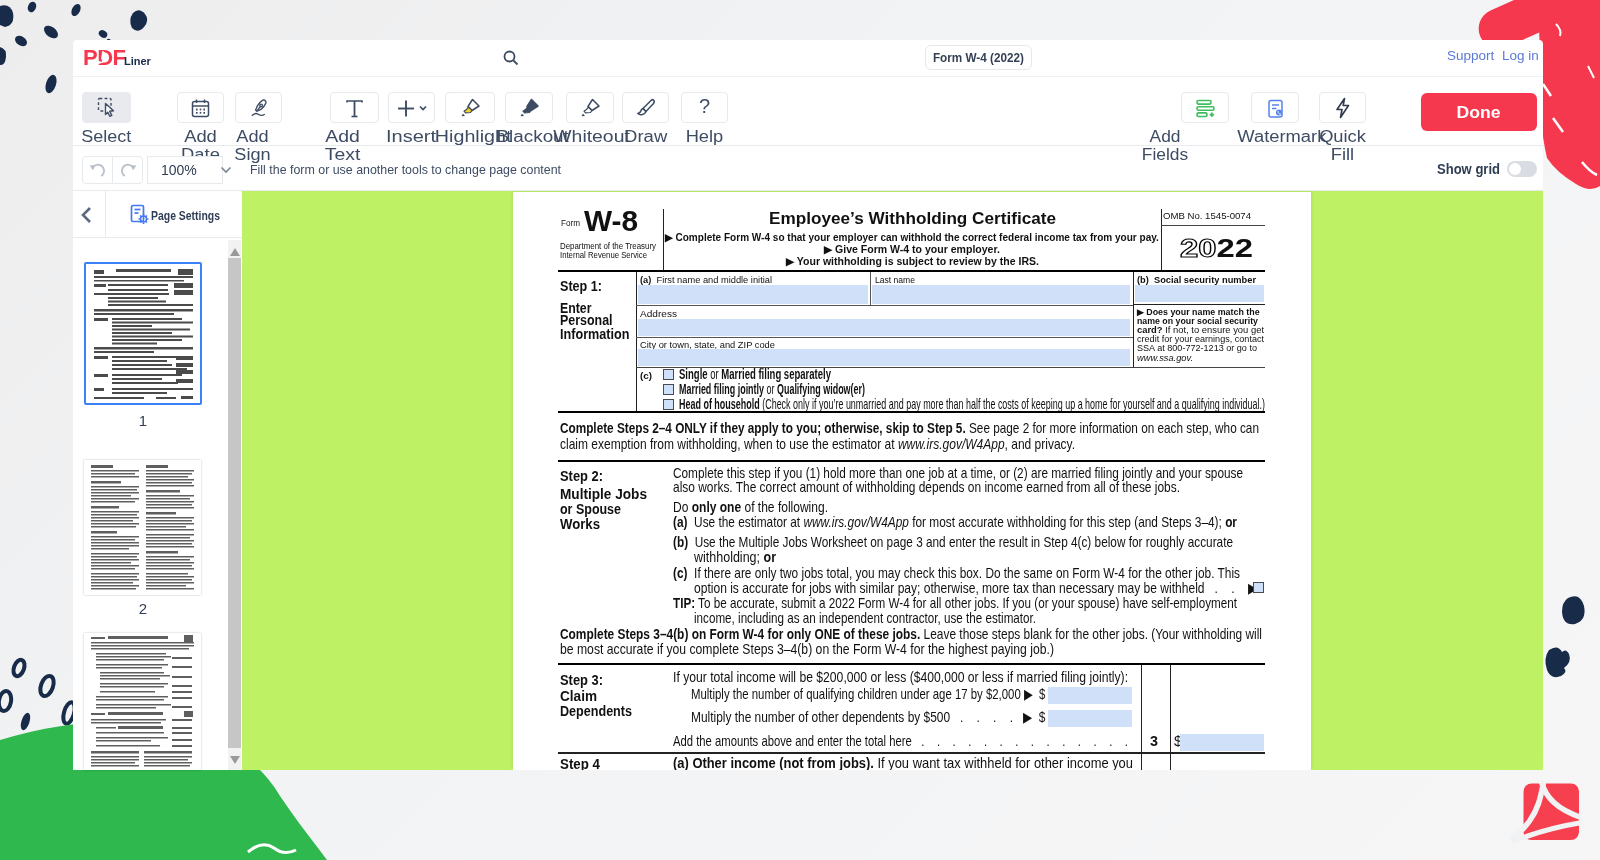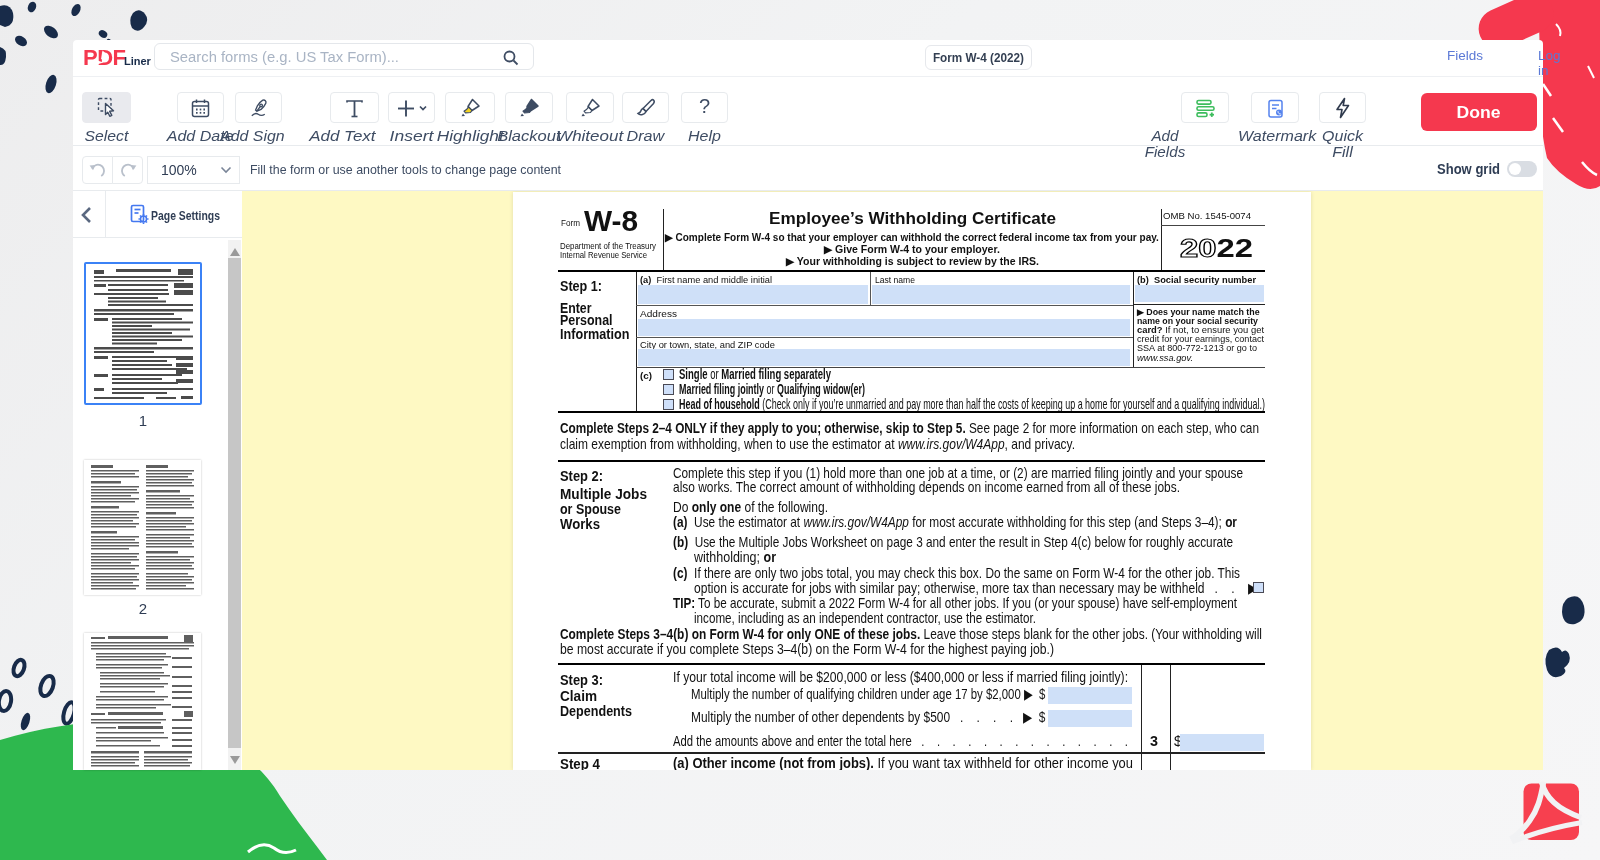--- a/index.html
+++ b/index.html
@@ -12,28 +12,28 @@
   
   #hdr { position:absolute; left:0; top:0; width:1470px; height:37px; border-bottom:1px solid #eef0f3; }
   #logo { position:absolute; left:10px; top:8px; width:75px; height:24px; }
   #search { position:absolute; left:81px; top:3px; width:380px; height:27px; border:1px solid #e4e7eb; border-radius:6px; color:#a9b4c4; font-size:15.5px; line-height:25px; padding-left:15px; }
   #pill { position:absolute; left:852px; top:5px; width:107px; height:25px; border:1px solid #e6e8ec; border-radius:6px; font-size:13px; font-weight:bold; color:#333f52; text-align:center; line-height:23px; white-space:nowrap; }
   .hlink { position:absolute; top:8px; font-size:13.5px; color:#5b79d6; }
   
   #tbar { position:absolute; left:0; top:38px; width:1470px; height:68px; border-bottom:1px solid #e8ebee; }
   .tbtn { position:absolute; top:14px; height:31px; border:1px solid #e7eaed; border-radius:4px; background:#fff; }
   .tbtn.active { background:#e9eaee; border-color:#e9eaee; }
-  .tlab { position:absolute; top:50px; font-size:14px; color:#3e4c63; text-align:center;font-style:italic; }
+  .tlab { position:absolute; top:50px; font-size:16px; color:#3e4c63; text-align:center; }
   
   #sbar { position:absolute; left:0; top:106px; width:1470px; height:45px; border-bottom:1px solid #e8ebee; }
   .sbtn { position:absolute; top:10px; height:28px; border:1px solid #e7eaed; background:#fff; }
   
   #side { position:absolute; left:0; top:151px; width:169px; height:579px; background:#fff; }
   
-  #canvas { position:absolute; left:169px; top:151px; width:1301px; height:579px; background:#fef9c3; overflow:hidden; }
+  #canvas { position:absolute; left:169px; top:151px; width:1301px; height:579px; background:#bef264; overflow:hidden; }
   #page { position:absolute; left:271px; top:1px; width:798px; height:578px; background:#fff; box-shadow:0 0 4px rgba(0,0,0,.12); }
   
   .f { position:absolute; color:#111; font-size:14.5px; line-height:1; white-space:nowrap; }
   .b { font-weight:bold; }
   .i { font-style:italic; }
   .blue { position:absolute; background:#cfe0f8; }
   .cb { position:absolute; width:11px; height:11px; background:#cfe0fa; border:1px solid #4a4a55; }
   .vl { position:absolute; width:1px; background:#222; }
   .hl { position:absolute; height:1px; background:#222; }
   .hl2 { position:absolute; height:2px; background:#000; }
@@ -99,28 +99,27 @@
 
 <div id="app">
 
   <div id="hdr">
     <div id="logo"><svg width="75" height="24" viewBox="0 0 75 24">
       <text x="0" y="16.5" font-family="Liberation Sans" font-size="22" font-weight="bold" letter-spacing="-0.5" fill="#f5384e">PDF</text>
       <path d="M19.5 2.5 L25 7.5 L18 11.5 Z" fill="#fff"></path>
       <path d="M14.5 12.5 L20.5 14.5 L13.5 16.5 Z" fill="#fff"></path>
       <text x="41" y="16.5" font-family="Liberation Sans" font-size="11" font-weight="bold" fill="#182b49">Liner</text>
     </svg></div>
-    <div id="search"><span data-w="229" style="transform:scaleX(0.9540);transform-origin:0 0;display:inline-block">Search forms (e.g. US Tax Form)...</span></div>
     <svg class="abs" style="left:430px;top:10px" width="16" height="16" viewBox="0 0 16 16" fill="none" stroke="#3e4c63" stroke-width="1.8">
         <circle cx="6.5" cy="6.5" r="5"></circle>
         <line x1="10.5" y1="10.5" x2="14.5" y2="14.5"></line>
       </svg>
     <div id="pill"><span data-w="91" style="transform:scaleX(0.9021);transform-origin:50% 0;display:inline-block">Form W-4 (2022)</span></div>
-    <div class="hlink" style="left:1374px" data-w="43">Fields</div>
-    <div class="hlink" style="left:1465px" data-w="32">Log in</div>
+    <div class="hlink" style="left:1374px" data-w="43">Support</div>
+    <div class="hlink" style="left:1429px" data-w="32">Log in</div>
   </div>
 
   <div id="tbar">
 
     <div class="tbtn active" style="left:9px;width:49px"></div>
     <svg class="abs" style="left:24px;top:19px" width="21" height="22" viewBox="0 0 21 22">
         <rect x="1.5" y="1.5" width="12.5" height="12.5" rx="1" fill="none" stroke="#3e4c63" stroke-width="1.4" stroke-dasharray="2.8 2.3"></rect>
         <path d="M8.5 6.5 L16.5 13.7 L12.7 14.3 L14.8 18.3 L12.8 19.3 L10.8 15.2 L8.5 17.6 Z" fill="#fff" stroke="#3e4c63" stroke-width="1.4" stroke-linejoin="round"></path>
       </svg>
     <div class="tlab" style="left:9px;width:49px"><span data-w="36" style="transform:scaleX(1.1261);transform-origin:50% 0;display:inline-block">Select</span></div>
@@ -235,21 +234,21 @@
     <div class="sbtn" style="left:9px;width:31px;border-radius:4px 0 0 4px"></div>
     <div class="sbtn" style="left:39px;width:31px;border-radius:0 4px 4px 0"></div>
     <svg class="abs" style="left:16px;top:16px" width="17" height="16" viewBox="0 0 17 16">
         <path d="M3.2 6.6 C4.5 3.4 8.2 1.9 11.3 3.2 C14.5 4.6 15.9 8.3 14.5 11.4 C14 12.5 13.2 13.4 12.2 14" fill="none" stroke="#b9c0cb" stroke-width="1.8"></path>
         <path d="M0.6 3.4 L6.5 3.0 L4.0 8.3 Z" fill="#b9c0cb"></path>
       </svg>
     <svg class="abs" style="left:47px;top:16px" width="17" height="16" viewBox="0 0 17 16">
         <path d="M13.8 6.6 C12.5 3.4 8.8 1.9 5.7 3.2 C2.5 4.6 1.1 8.3 2.5 11.4 C3 12.5 3.8 13.4 4.8 14" fill="none" stroke="#b9c0cb" stroke-width="1.8"></path>
         <path d="M16.4 3.4 L10.5 3.0 L13.0 8.3 Z" fill="#b9c0cb"></path>
       </svg>
-    <div class="sbtn" style="left:74px;width:93px;border-radius:0;color:#2f3d54;font-size:14px;line-height:26px;padding-left:13px">100%</div>
+    <div class="sbtn" style="left:74px;width:76px;border-radius:0;color:#2f3d54;font-size:14px;line-height:26px;padding-left:13px">100%</div>
     <svg class="abs" style="left:147px;top:20px" width="12" height="8" viewBox="0 0 12 8" fill="none" stroke="#7a8598" stroke-width="1.6">
         <path d="M1.5 1.5 L6 6 L10.5 1.5"></path>
       </svg>
     <div class="abs" data-w="311" style="transform:scaleX(0.9188);transform-origin:0 0;left:177px;top:16px;font-size:13.5px;color:#3e4c63">Fill the form or use another tools to change page content</div>
     <div class="abs" data-w="63" style="transform:scaleX(0.9310);transform-origin:0 0;left:1364px;top:15px;font-size:14px;font-weight:bold;color:#2f3d54">Show grid</div>
     <div class="abs" style="left:1434px;top:15px;width:30px;height:16px;background:#d9dde3;border-radius:8px"></div>
     <div class="abs" style="left:1436px;top:17px;width:12px;height:12px;background:#fff;border-radius:6px"></div>
   </div>
 
   <div id="side">

